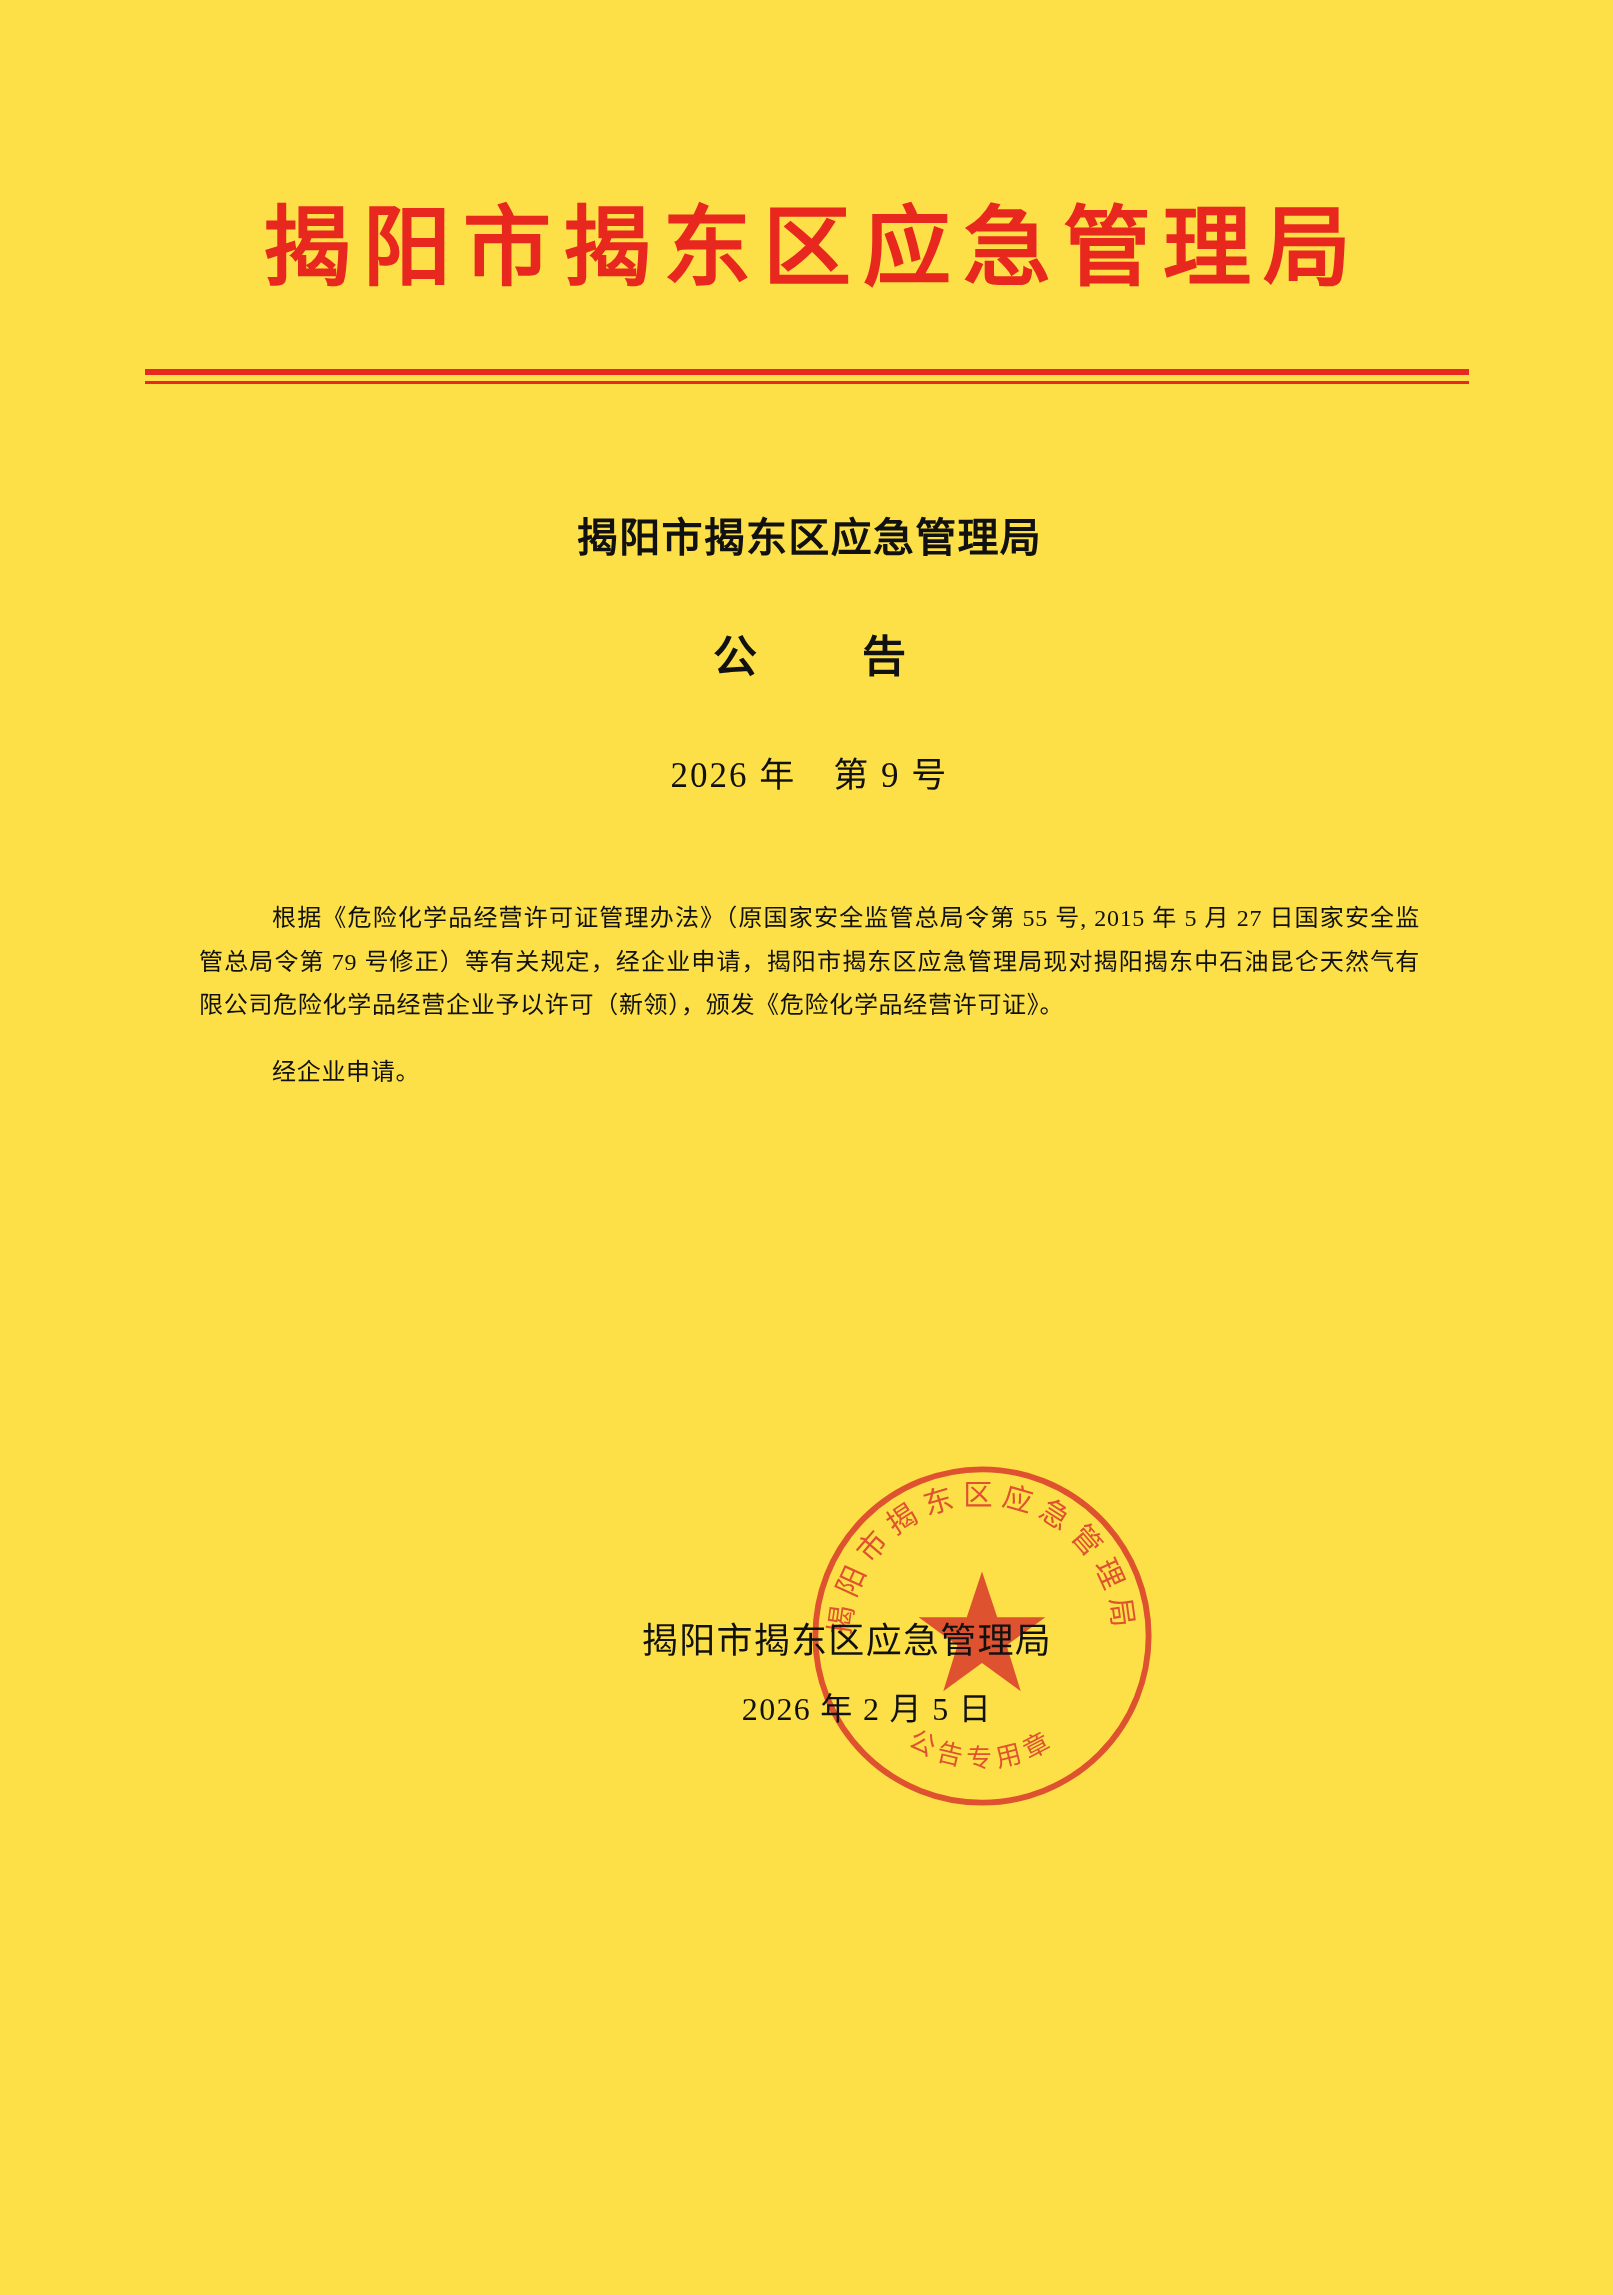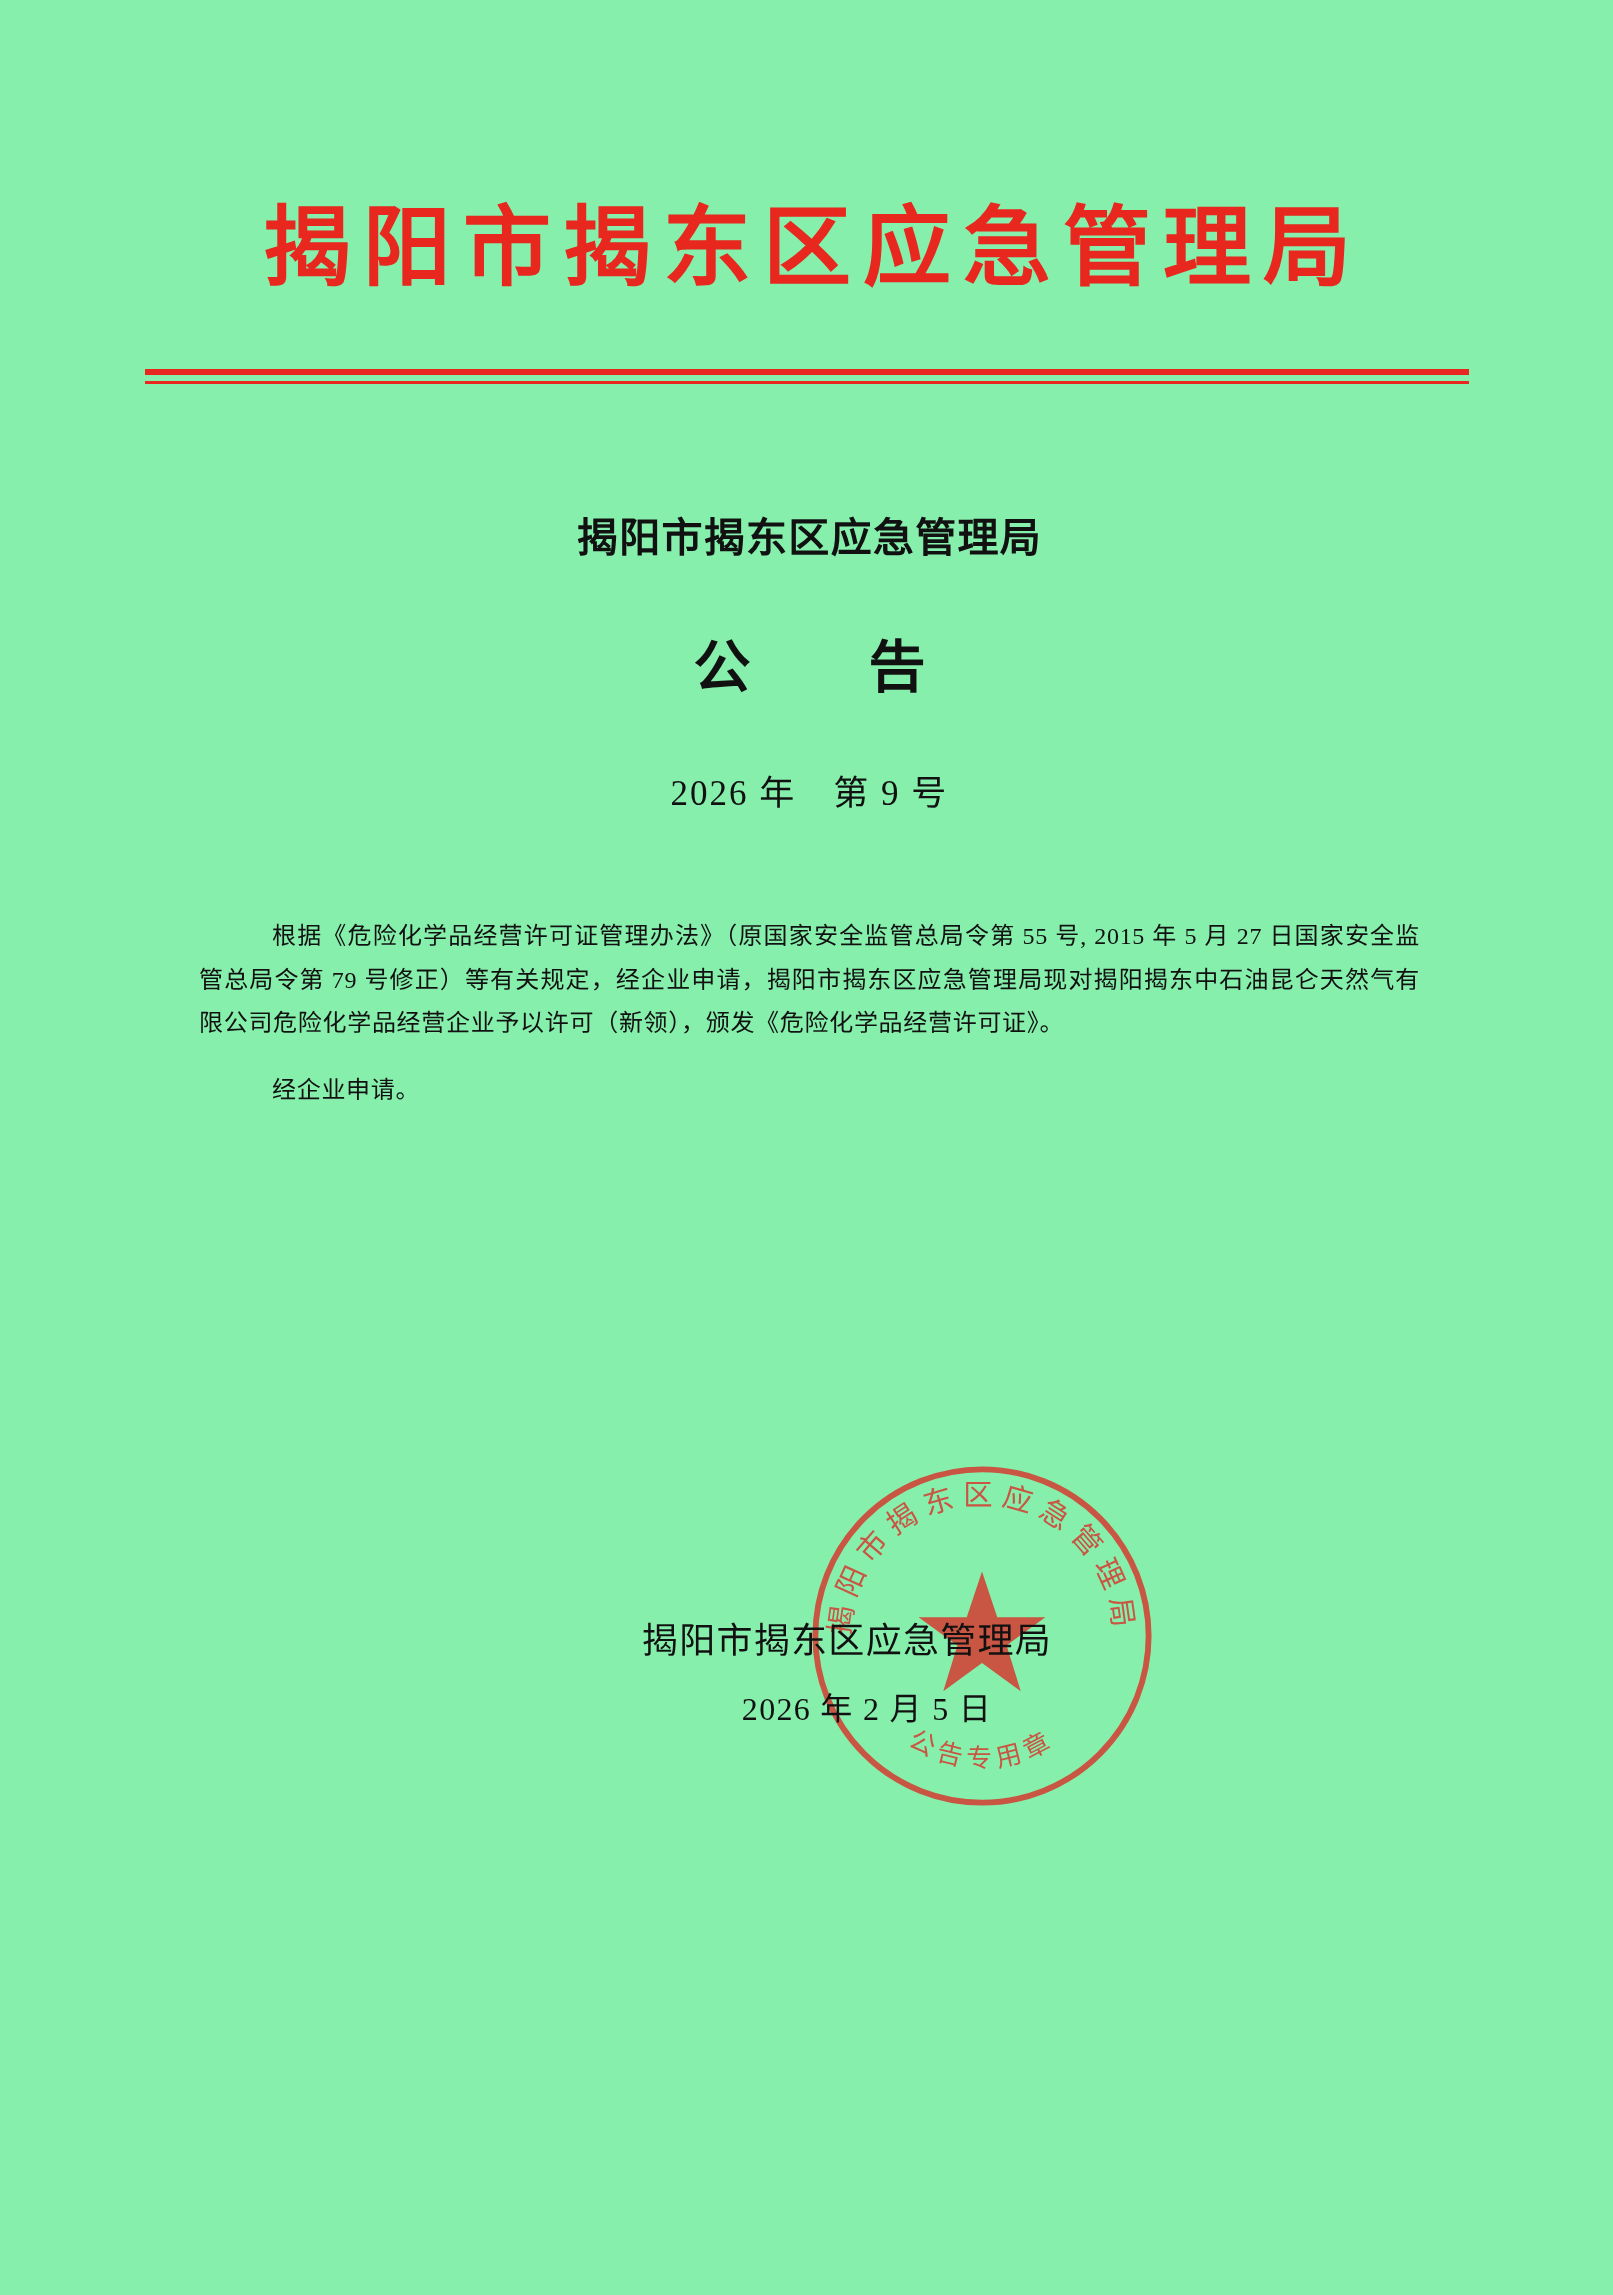--- a/index.html
+++ b/index.html
@@ -12,21 +12,21 @@
     height: 2295px;
     font-family: "Liberation Serif", "DejaVu Serif", serif;
     color: #111;
     position: relative;
     overflow: hidden;
   }
 
   .page {
     position: absolute;
     inset: 0;
-    background: #86efac;
+    background: #fde047;
   }
 
   
   .letterhead {
     position: absolute;
     top: 199px;
     left: 0;
     right: 0;
     text-align: center;
   }
@@ -69,21 +69,21 @@
   .issuer-line {
     text-align: center;
     font-size: 41px;
     font-weight: bold;
     letter-spacing: 1.3px;
     font-family: "DejaVu Serif", "Liberation Serif", serif;
     margin: 0 0 57px 0;
   }
   .doc-kind {
     text-align: center;
-    font-size: 57px;
+    font-size: 44px;
     font-weight: bold;
     letter-spacing: 30.5px;
     text-indent: 30.5px;
     font-family: "DejaVu Serif", "Liberation Serif", serif;
     margin: 0 0 61px 0;
   }
   .doc-number {
     text-align: center;
     font-size: 35px;
     letter-spacing: 2px;

